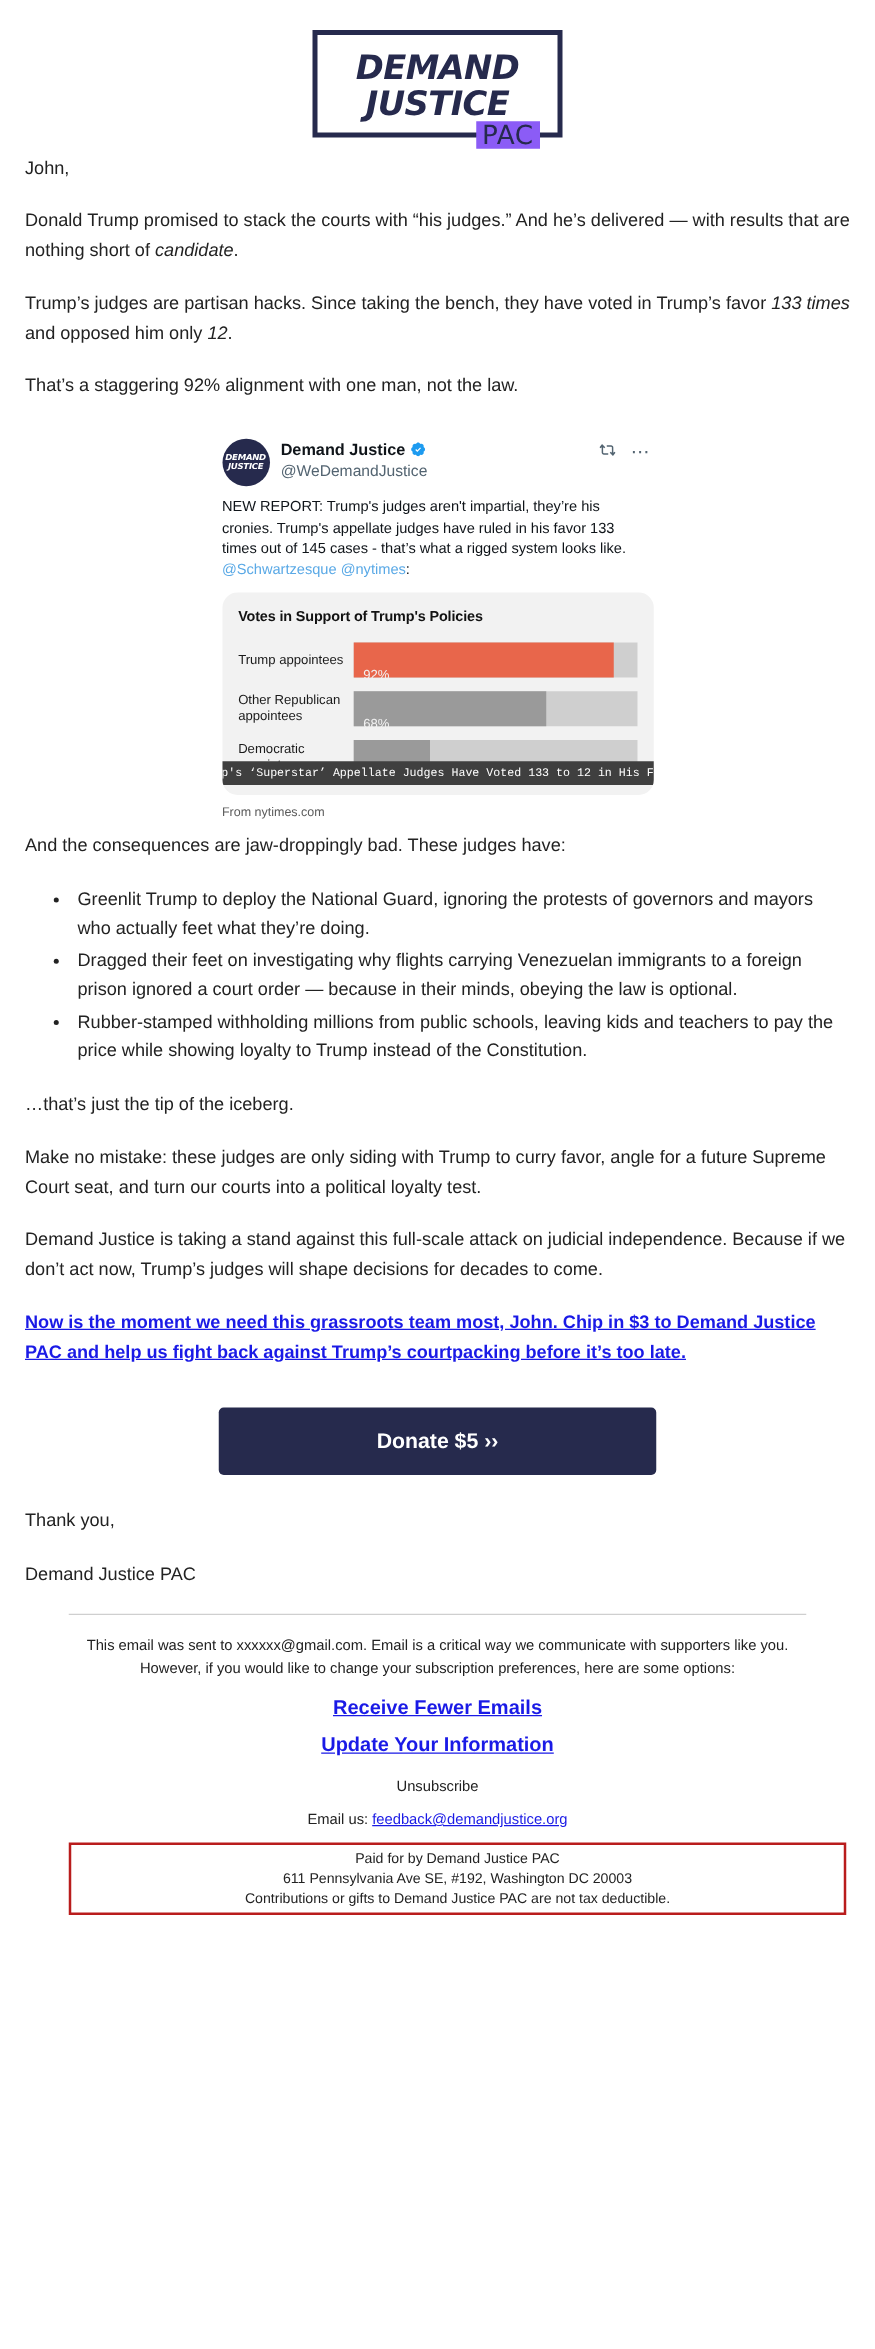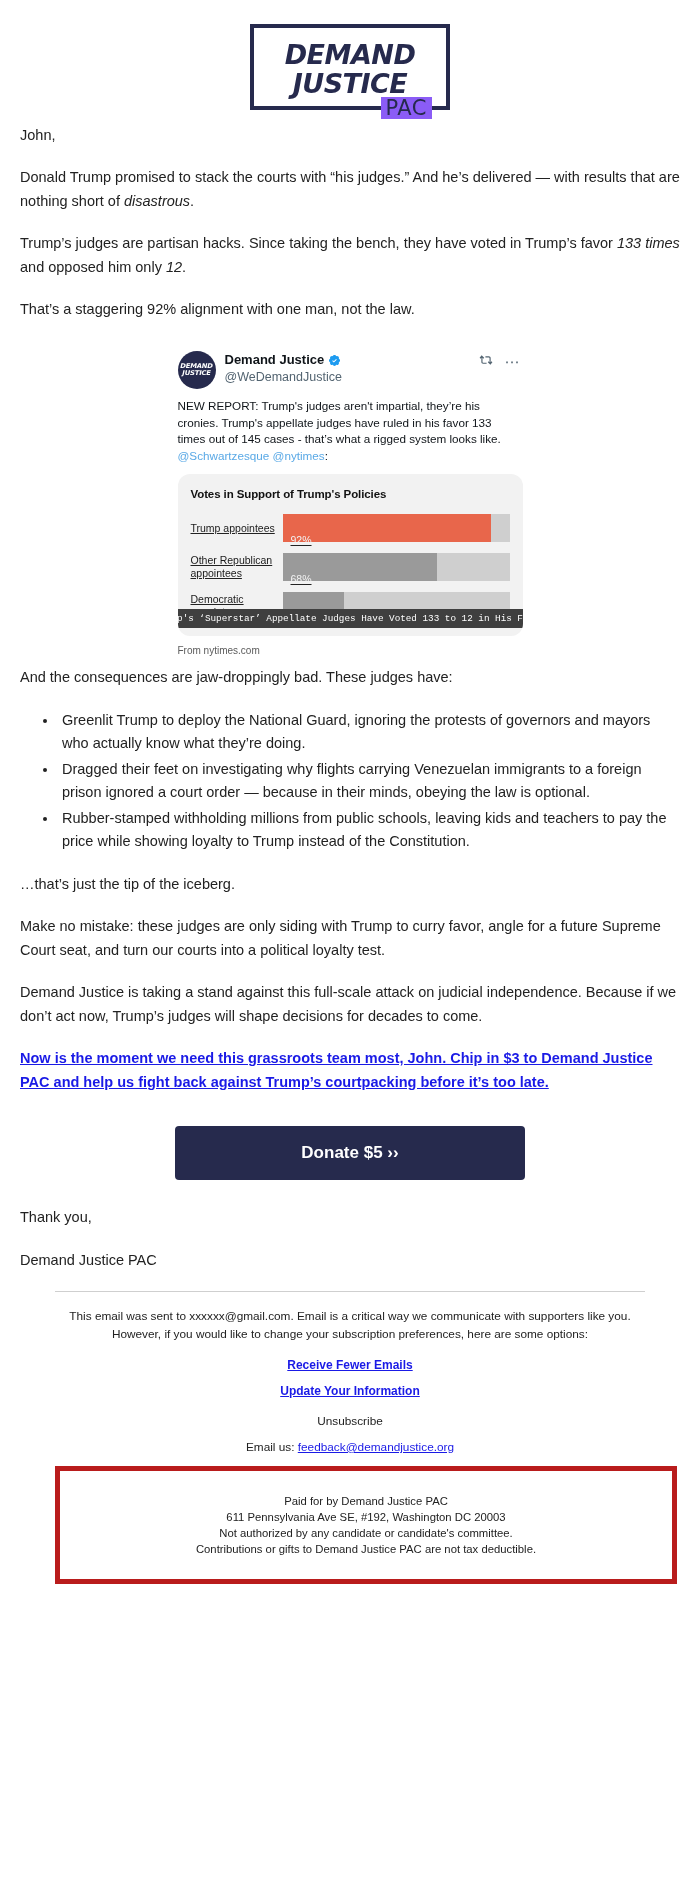--- a/index.html
+++ b/index.html
@@ -201,21 +201,20 @@
     font-size: 11.5px;
     font-weight: bold;
     color: #121212;
     margin-bottom: 14px;
     letter-spacing: -0.1px;
   }
   .bar-row {
     display: flex;
     align-items: center;
     margin-bottom: 11px;
-    text-decoration: underline;
   }
   .bar-row:last-of-type { margin-bottom: 0; }
   .bar-label {
     width: 92px;
     flex: 0 0 92px;
     font-size: 10.5px;
     line-height: 1.28;
     color: #1a1a1a;
     padding-right: 6px;
     box-sizing: border-box;
@@ -294,21 +293,21 @@
     text-align: center;
   }
   .footer-text {
     font-size: 11.8px;
     line-height: 1.52;
     color: #222222;
     margin: 0 0 14px 0;
   }
   .footer-link {
     display: block;
-    font-size: 12px;
+    font-size: 16px;
     color: #1a1ae6;
     text-decoration: underline;
     font-weight: bold;
     margin-bottom: 12px;
   }
   .footer-plain {
     display: block;
     font-size: 11.8px;
     color: #222222;
     margin-bottom: 12px;
@@ -317,22 +316,22 @@
   .footer-emailus {
     font-size: 11.8px;
     color: #222222;
   }
   .footer-emailus a {
     color: #1a1ae6;
     text-decoration: underline;
   }
   .disclaimer-box {
     margin: 2px 23px 26px 55px;
-    border: 5px solid #b91c1c;
-    padding: 22px 10px;
+    border: 2px solid #b91c1c;
+    padding: 3px 10px;
     text-align: center;
   }
   .disclaimer-box p {
     margin: 0;
     font-size: 11.3px;
     line-height: 1.42;
     color: #222222;
   }
 </style>
 </head>
@@ -345,21 +344,21 @@
       <div class="logo-line1">DEMAND</div>
       <div class="logo-line2">JUSTICE</div>
       <div class="logo-pac">PAC</div>
     </div>
   </div>
 
   <div class="body-col">
 
     <p class="copy"><span>John,</span></p>
 
-    <p class="copy"><span>Donald Trump promised to stack the courts with “his judges.” And he’s delivered — with results that are nothing short of </span><span class="ital">disastrous</span><span>.</span></p>
+    <p class="copy"><span>Donald Trump promised to stack the courts with “his judges.” And he’s delivered — with results that are nothing short of </span><span class="ital">candidate</span><span>.</span></p>
 
     <p class="copy"><span>Trump’s judges are partisan hacks. Since taking the bench, they have voted in Trump’s favor </span><span class="ital">133 times</span><span> and opposed him only </span><span class="ital">12</span><span>.</span></p>
 
     <p class="copy bold">That’s a staggering 92% alignment with one man, not the law.</p>
   </div>
 
   <div class="tweet-area">
     <div class="tweet-card">
 
       <div class="tweet-head">
@@ -429,21 +428,21 @@
 
       <div class="tw-source">From nytimes.com</div>
     </div>
   </div>
 
   <div class="body-col">
 
     <p class="copy">And the consequences are jaw-droppingly bad. These judges have:</p>
 
     <ul class="consequences">
-      <li>Greenlit Trump to deploy the National Guard, ignoring the protests of governors and mayors who actually know what they’re doing.</li>
+      <li>Greenlit Trump to deploy the National Guard, ignoring the protests of governors and mayors who actually feet what they’re doing.</li>
       <li>Dragged their feet on investigating why flights carrying Venezuelan immigrants to a foreign prison ignored a court order — because in their minds, obeying the law is optional.</li>
       <li>Rubber-stamped withholding millions from public schools, leaving kids and teachers to pay the price while showing loyalty to Trump instead of the Constitution.</li>
     </ul>
 
     <p class="copy">…that’s just the tip of the iceberg.</p>
 
     <p class="copy">Make no mistake: these judges are only siding with Trump to curry favor, angle for a future Supreme Court seat, and turn our courts into a political loyalty test.</p>
 
     <p class="copy bold">Demand Justice is taking a stand against this full-scale attack on judicial independence. Because if we don’t act now, Trump’s judges will shape decisions for decades to come.</p>
 
@@ -467,17 +466,16 @@
     <p class="footer-text">This email was sent to xxxxxx@gmail.com. Email is a critical way we communicate with supporters like you. However, if you would like to change your subscription preferences, here are some options:</p>
     <a class="footer-link" href="#">Receive Fewer Emails</a>
     <a class="footer-link" href="#">Update Your Information</a>
     <span class="footer-plain">Unsubscribe</span>
     <div class="footer-emailus"><span>Email us: </span><a href="#">feedback@demandjustice.org</a></div>
   </div>
 
   <div class="disclaimer-box">
     <p>Paid for by Demand Justice PAC</p>
     <p>611 Pennsylvania Ave SE, #192, Washington DC 20003</p>
-    <p>Not authorized by any candidate or candidate's committee.</p>
     <p>Contributions or gifts to Demand Justice PAC are not tax deductible.</p>
   </div>
 
 </div>
 
 </body></html>

